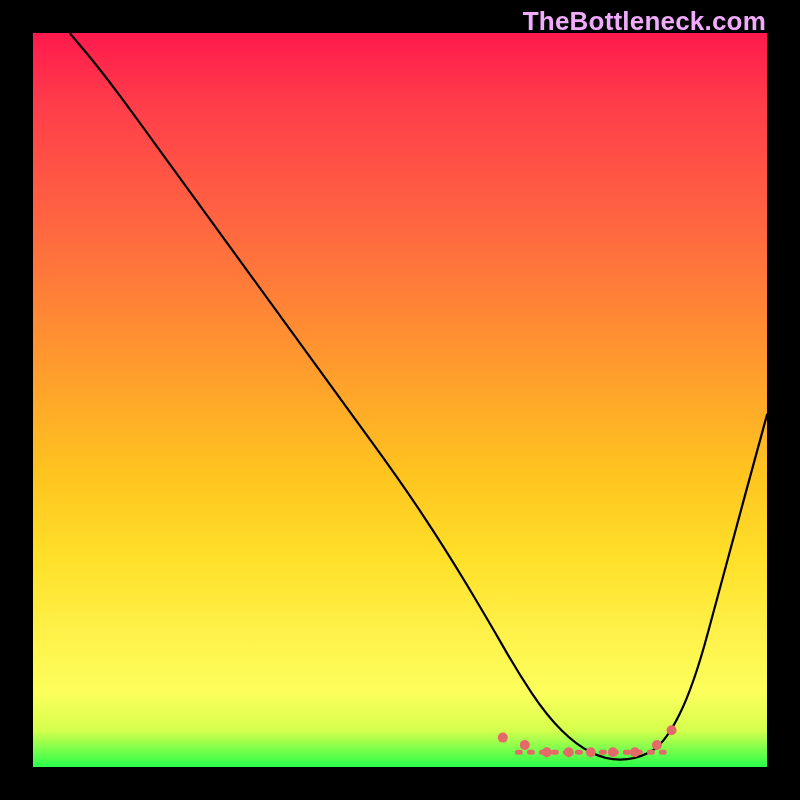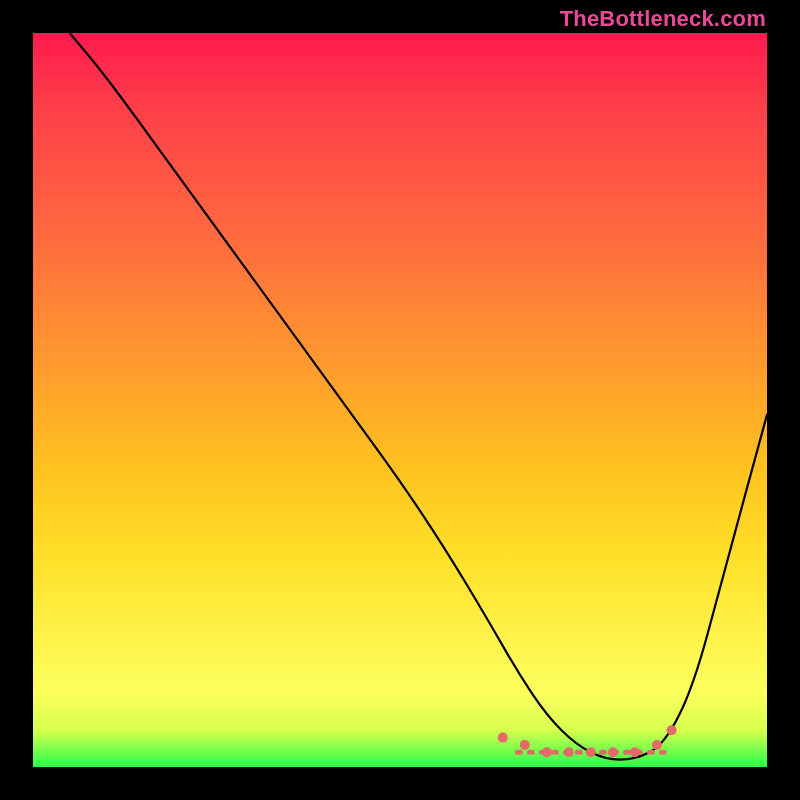--- a/index.html
+++ b/index.html
@@ -35,23 +35,23 @@
       #fcff5c 90%,
       #d6ff4d 95%,
       #28ff4a 100%
     );
   }
   .watermark {
     position: absolute;
     top: 6px;
     right: 34px;
     font-family: Arial, Helvetica, sans-serif;
-    font-size: 22px;
+    font-size: 26px;
     font-weight: 600;
-    color: #ec4899;
+    color: #f0abfc;
     letter-spacing: 0.2px;
     text-align: right;
   }
   svg.curve {
     position: absolute;
     left: 0;
     top: 0;
     width: 734px;
     height: 734px;
   }

